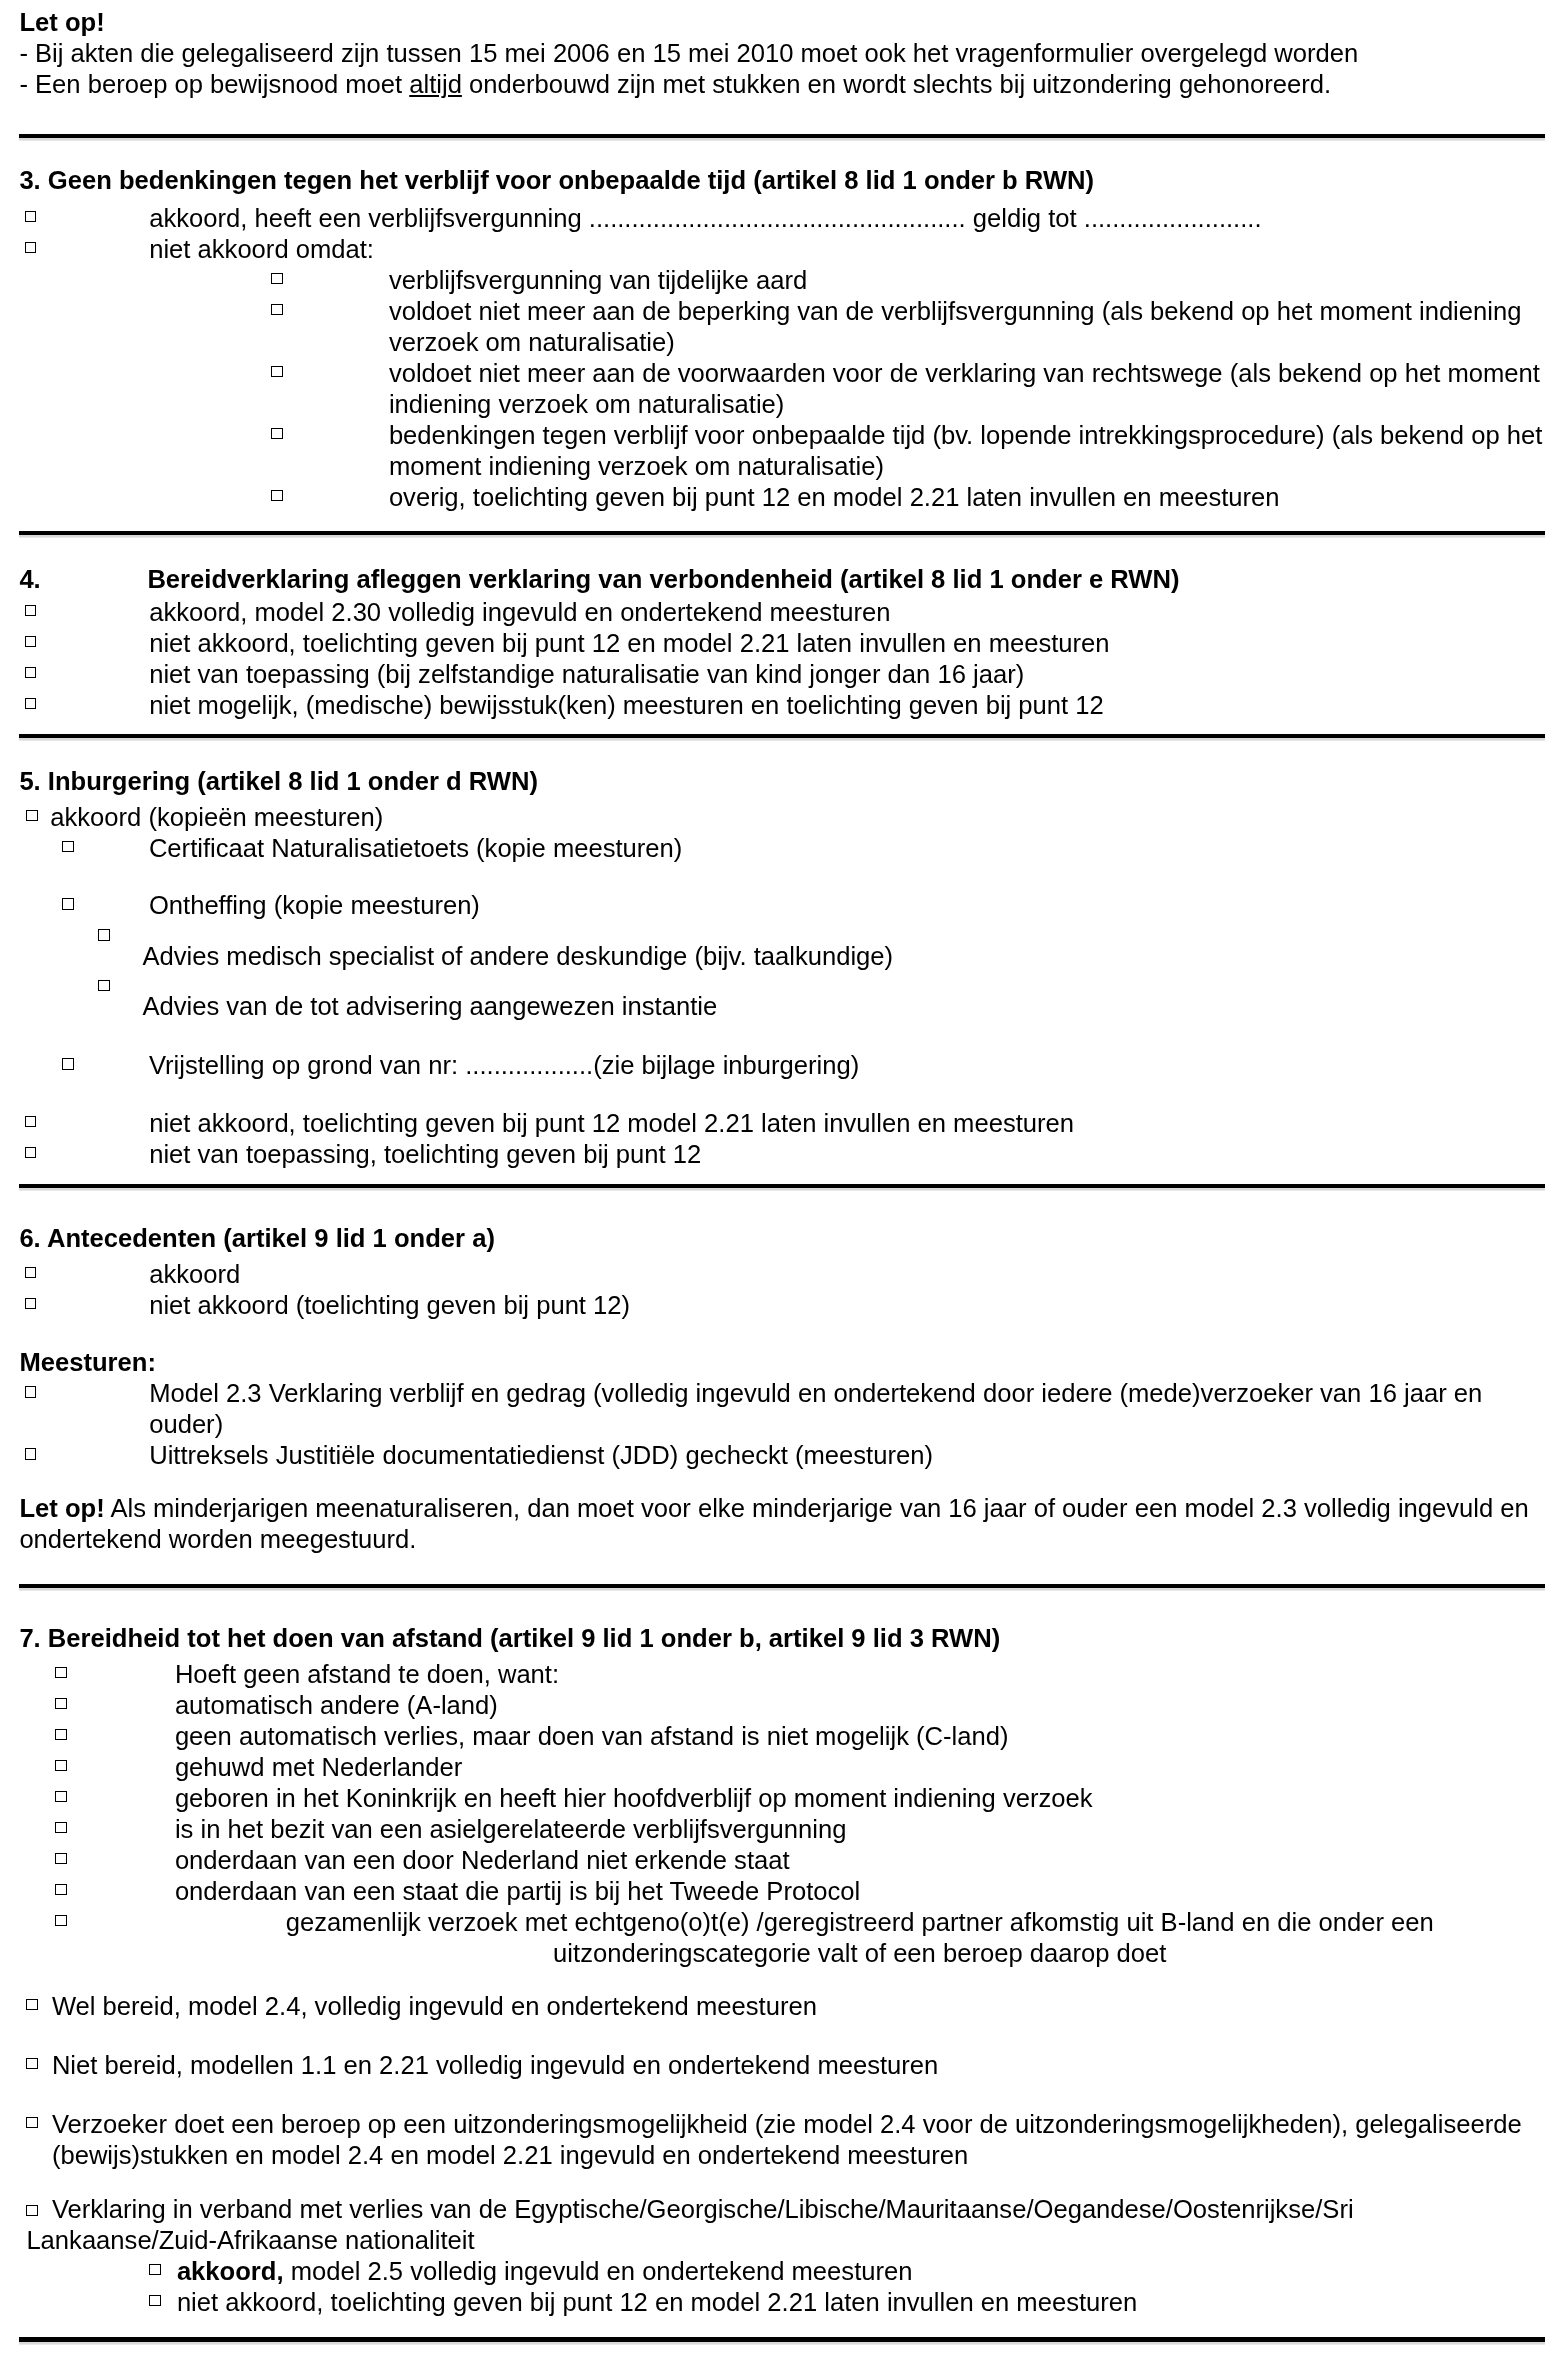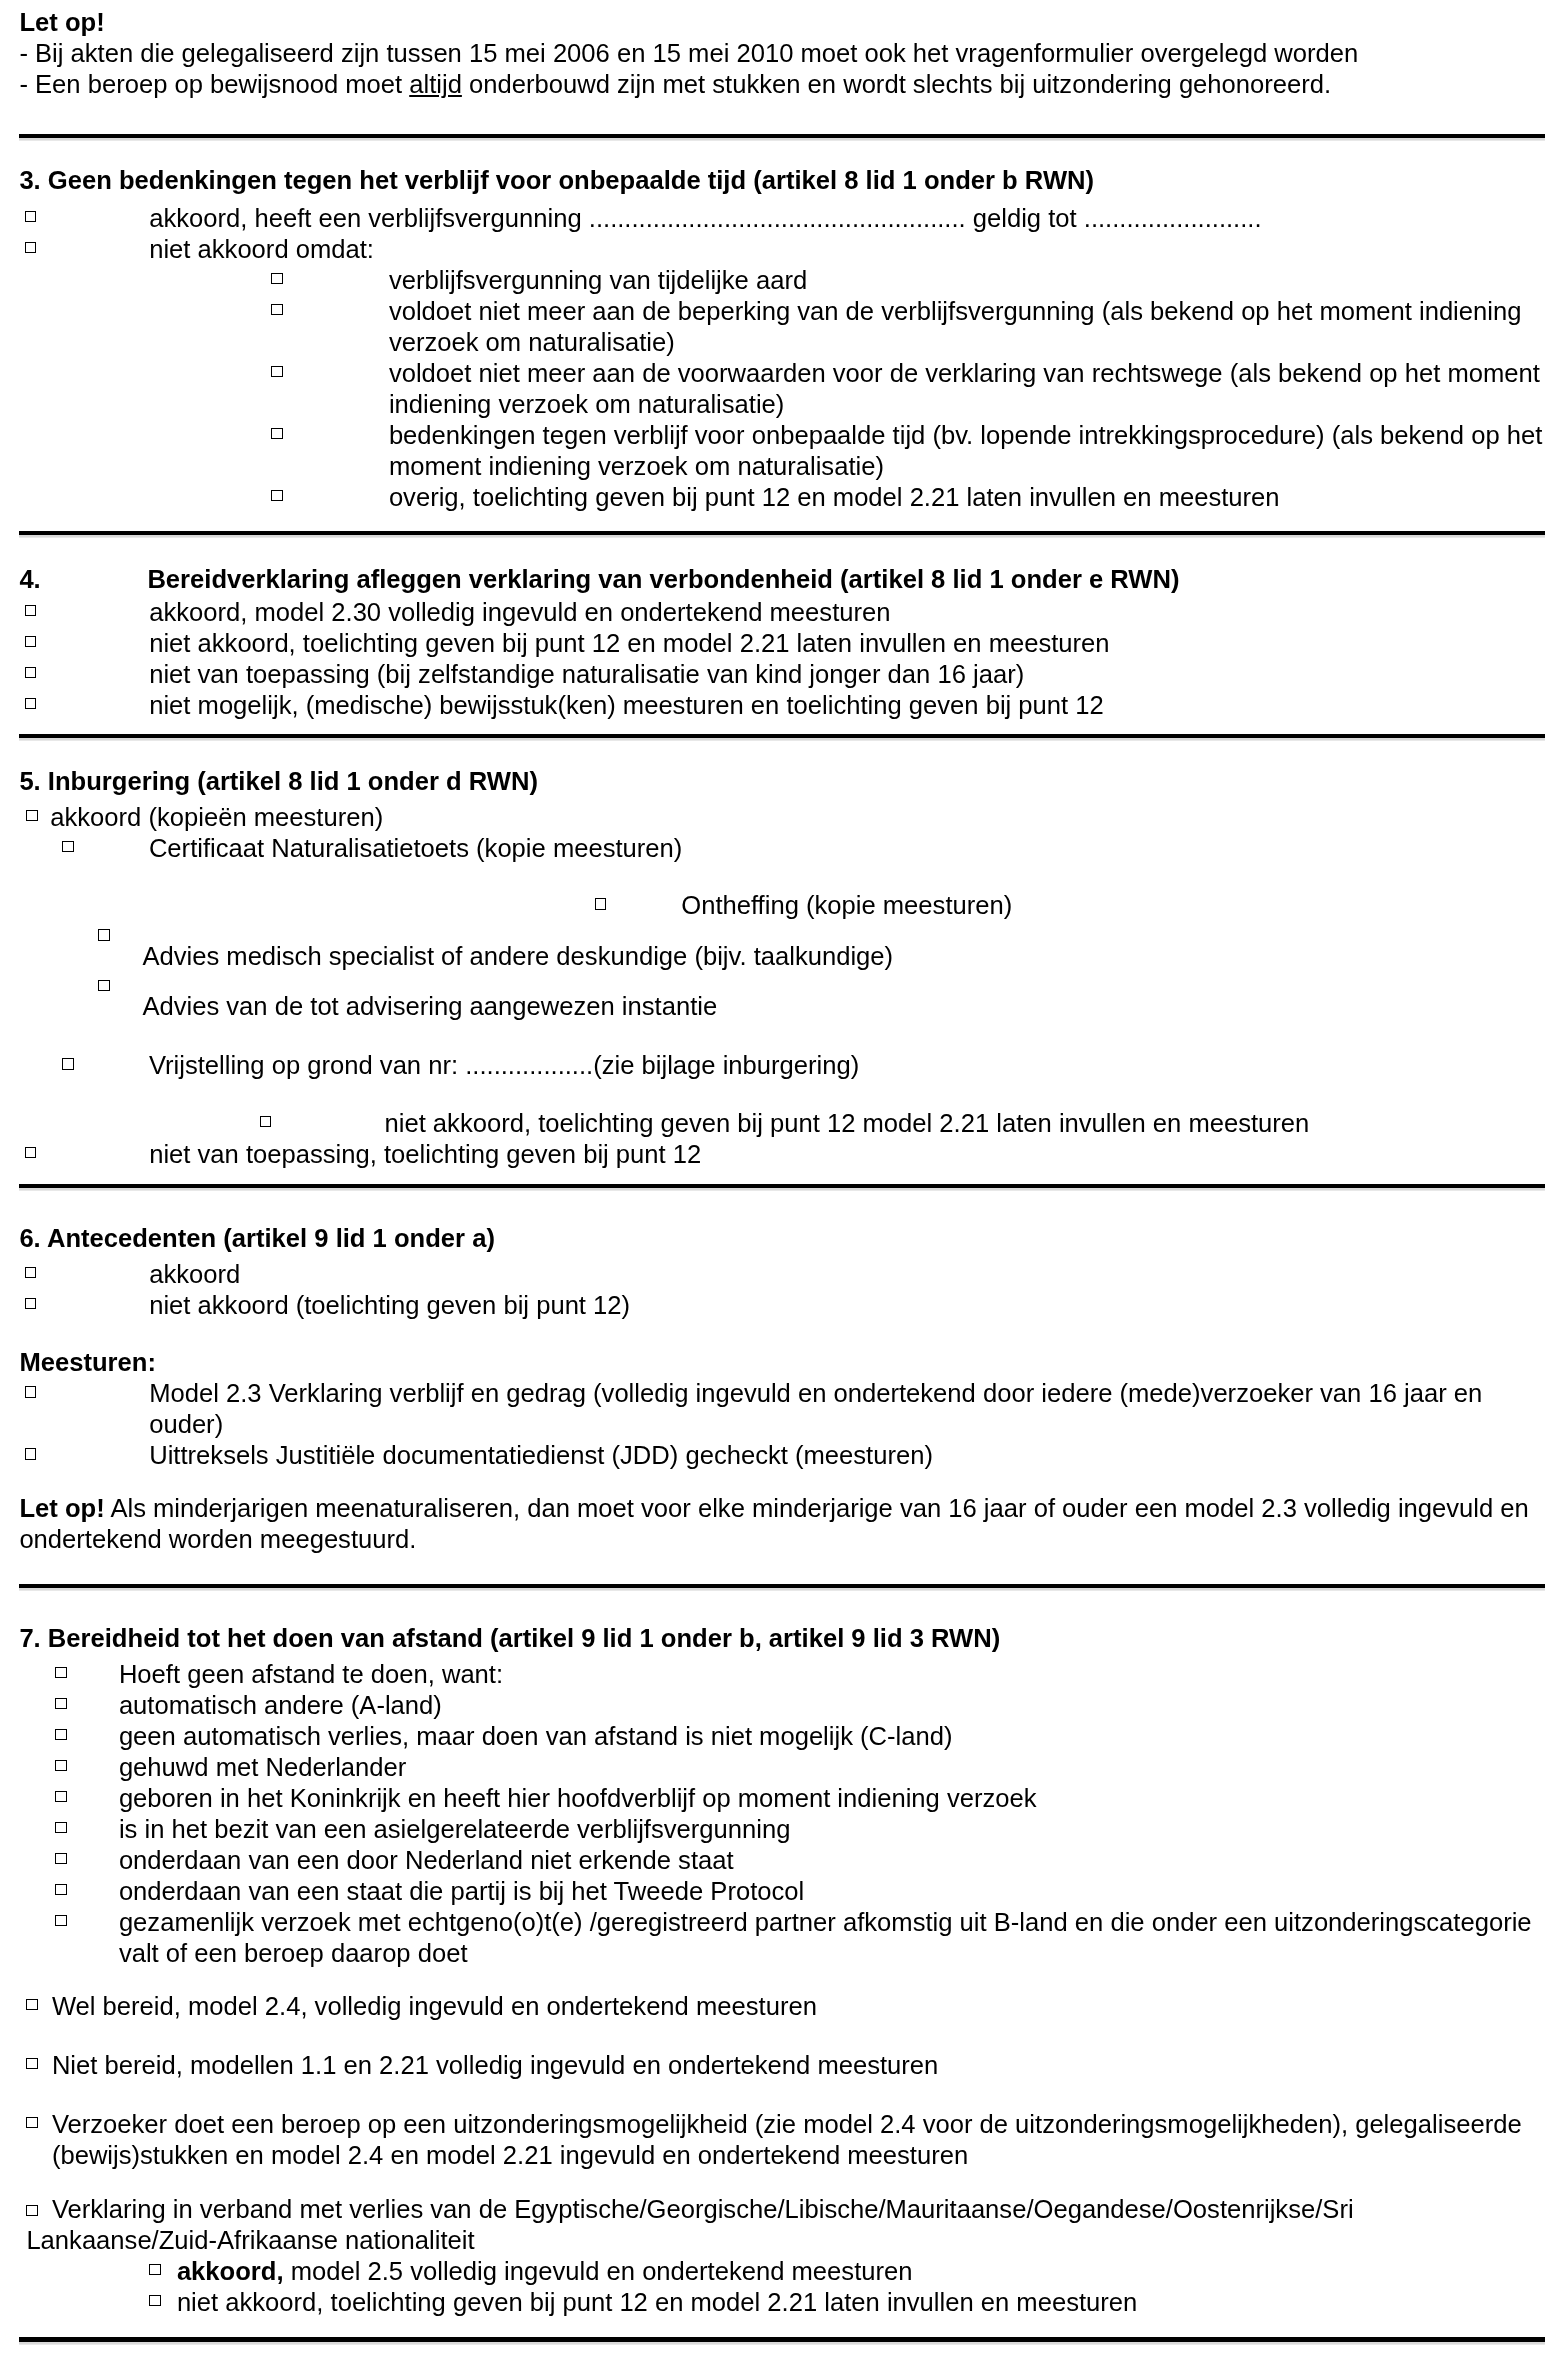--- a/index.html
+++ b/index.html
@@ -22,28 +22,28 @@
   .cb{flex:0 0 auto;display:inline-block;box-sizing:border-box;
       width:11.5px;height:11.5px;border:1.8px solid #000;margin-top:8px;background:#fff;}
   .cb.inline{display:inline-block;vertical-align:baseline;margin:0 14px 0 0;position:relative;top:-1.8px;}
   .txt{min-width:0;}
   
   .i-a{padding-left:5.3px;}   .i-a .txt{margin-left:113px;}
   .i-b{padding-left:252px;} .i-b .txt{margin-left:106px;}
   .i-c{padding-left:7px;}   .i-c .txt{margin-left:12.4px;}
   .i-d{padding-left:43px;}  .i-d .txt{margin-left:75px;}
   .i-e{padding-left:79px;flex-direction:column;}  .i-e .txt{margin-left:44px;}
-  .i-f{padding-left:36px;}  .i-f .txt{margin-left:52px;}
+  .i-f{padding-left:36px;}  .i-f .txt{margin-left:108px;text-align:center;}
   .i-g{padding-left:130px;} .i-g .txt{margin-left:16px;}
   .i-h{padding-left:7px;}   .i-h .txt{margin-left:14px;}
   .blockrow{padding-left:7px;}
   .sec-title{font-weight:bold;}
   .hnum{flex:0 0 auto;width:128px;font-weight:bold;}
   .mt5{margin-top:4.4px;} .mt25{margin-top:22px;} .mt26{margin-top:23px;}
-  .mt30{margin-top:26.5px;justify-content:center;} .mt32{margin-top:28px;}
+  .mt30{margin-top:26.5px;} .mt32{margin-top:28px;}
   .mt2{margin-top:1.8px;} .mt3{margin-top:2.6px;} .mt8{margin-top:7px;}
 </style>
 </head>
 <body>
 
 <div>
   <div class="b">Let op!</div>
   <div>- Bij akten die gelegaliseerd zijn tussen 15 mei 2006 en 15 mei 2010 moet ook het vragenformulier overgelegd worden</div>
   <div><span>- Een beroep op bewijsnood moet </span><span class="u">altijd</span><span> onderbouwd zijn met stukken en wordt slechts bij uitzondering gehonoreerd.</span></div>
 </div>

